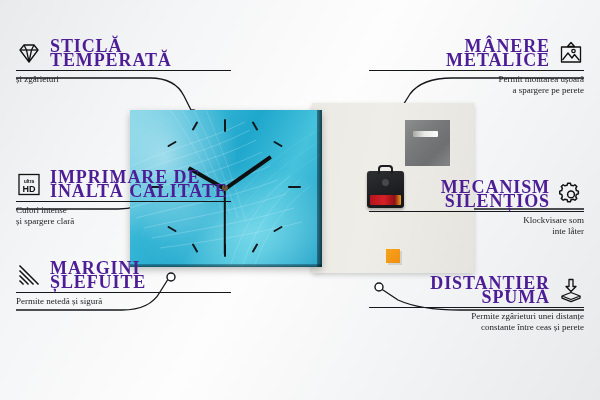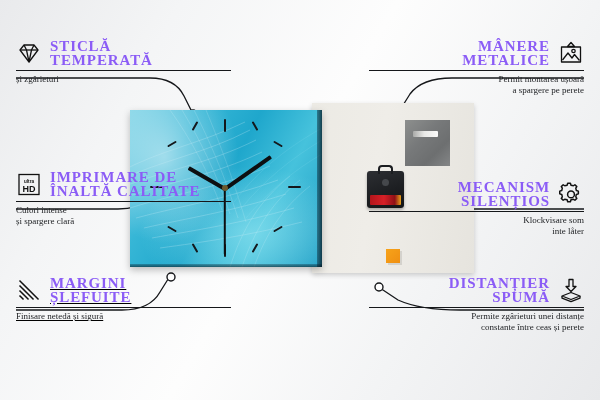--- a/index.html
+++ b/index.html
@@ -10,22 +10,22 @@
     position:relative;
   }
   .stage { position:absolute; inset:0; }
 
   
   .callout { position:absolute; width:215px; }
   .callout .head { display:flex; align-items:center; gap:8px; }
   .callout.right .head { justify-content:flex-end; }
   .callout .titles {
     font-family:"Liberation Serif", serif;
-    font-weight:700; font-size:15px; line-height:13.5px;
-    letter-spacing:.9px; color:#8b5cf6; text-transform:uppercase;
+    font-weight:700; font-size:18px; line-height:13.5px;
+    letter-spacing:.9px; color:#4c1d95; text-transform:uppercase;
   }
   .callout.left .titles { text-align:left; }
   .callout.right .titles { text-align:right; }
   .callout .rule { height:1.4px; background:#15171a; margin-top:3px; }
   .callout .desc {
     font-family:"Liberation Serif", serif;
     font-size:9px; line-height:11px; color:#1b1d20; margin-top:3px;
   }
   .callout.right .desc { text-align:right; }
   .ico { width:26px; height:25px; flex:0 0 26px; display:block; }
@@ -220,38 +220,38 @@
         <div>ÎNALTĂ CALITATE</div>
       </div>
     </div>
     <div class="rule"></div>
     <div class="desc">
       <div>Culori intense</div>
       <div>și spargere clară</div>
     </div>
   </div>
 
-  <div class="callout left" style="left:16px;top:277px;text-decoration:underline;">
+  <div class="callout left" style="left:16px;top:262px;">
     <div class="head">
       <svg class="ico" viewBox="0 0 26 25">
         <g stroke="#111" stroke-width="1.5" stroke-linecap="square">
           <path d="M4 3 L22 21"></path>
             <path d="M4 8 L17 21"></path>
             <path d="M4 13 L12 21"></path>
             <path d="M4 18 L7 21"></path>
         </g>
       </svg>
       <div class="titles">
         <div>MARGINI</div>
         <div>ȘLEFUITE</div>
       </div>
     </div>
     <div class="rule"></div>
     <div class="desc">
-      <div>Finisare netedă și sigură</div>
+      <div>Permite netedă și sigură</div>
       <div></div>
     </div>
   </div>
 
   <div class="callout right" style="left:369px;top:40px;">
     <div class="head">
       <div class="titles" style="flex:1;">
         <div>MÂNERE</div>
         <div>METALICE</div>
       </div>

